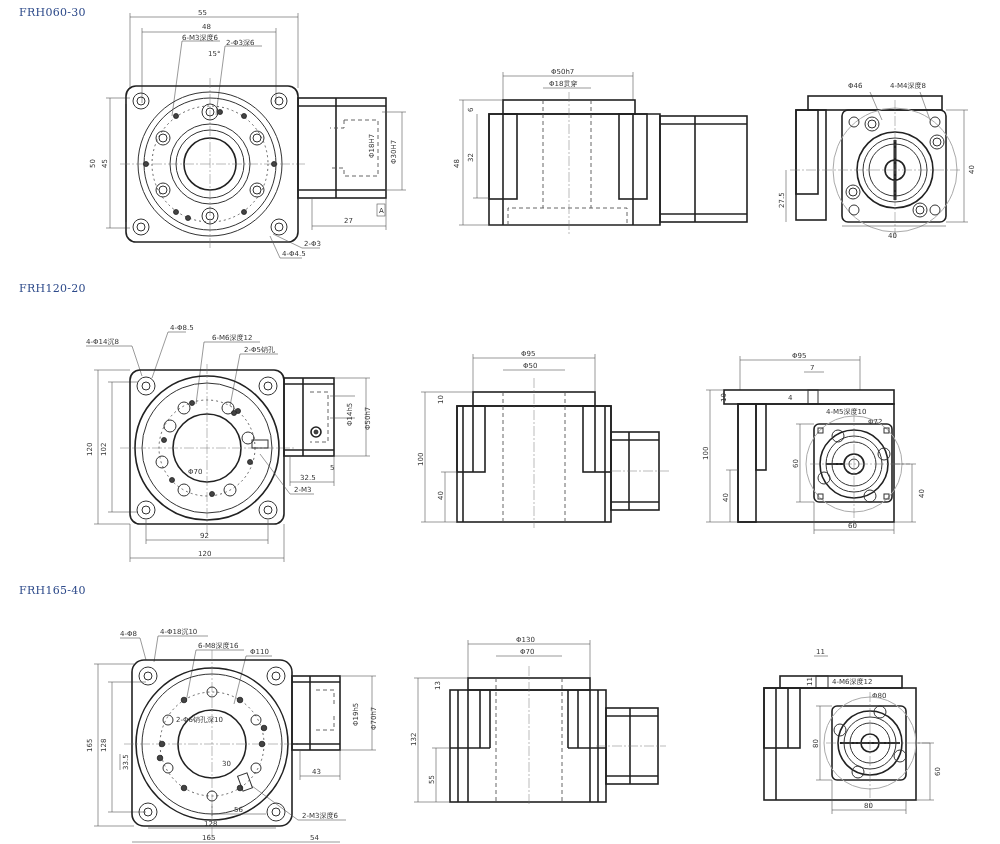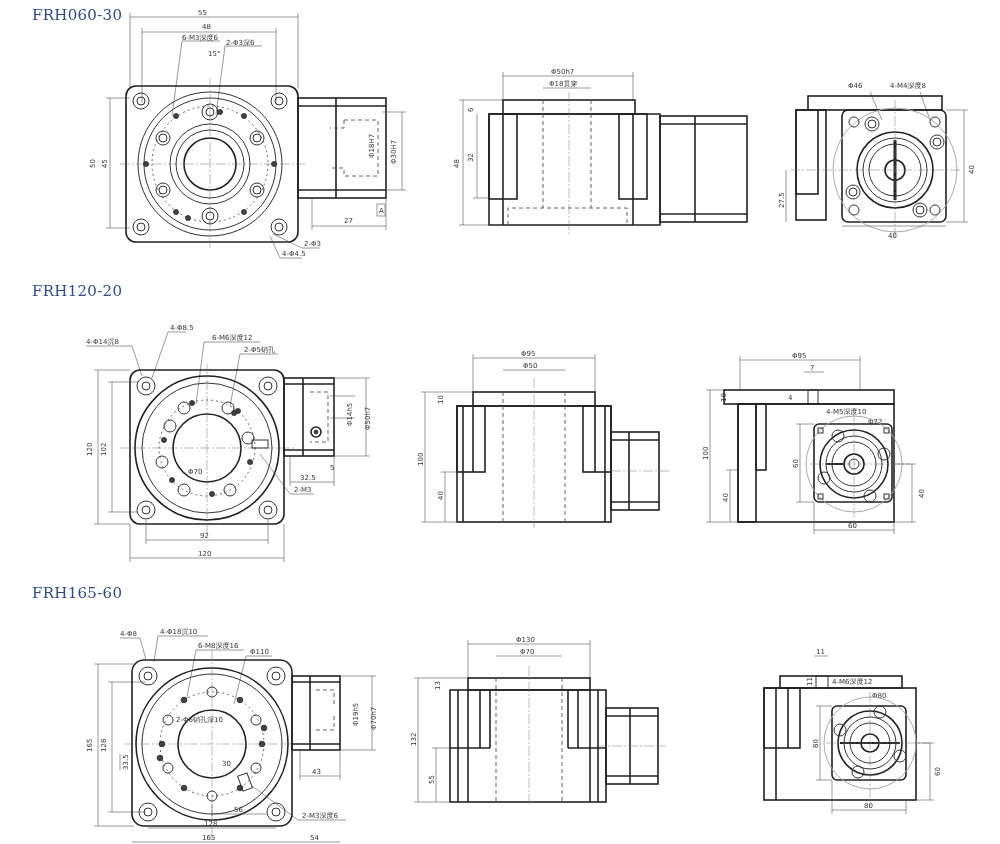--- a/index.html
+++ b/index.html
@@ -1,19 +1,19 @@
 <!DOCTYPE html>
 <html><head>
 <meta charset="utf-8">
 <style>
   html, body { margin: 0; padding: 0; background: #ffffff; }
   body { width: 1000px; height: 844px; position: relative; overflow: hidden;
          font-family: "DejaVu Sans", sans-serif; }
-  .model-title { position: absolute; left: 32px; font-family: "DejaVu Serif", serif;
-         font-size: 15px; color: #2d4a8a; letter-spacing: 0.3px; }
+  .model-title { position: absolute; left: 19px; font-family: "DejaVu Serif", serif;
+         font-size: 11px; color: #2d4a8a; letter-spacing: 0.3px; }
   svg.view { position: absolute; overflow: visible; }
   svg text { font-family: "DejaVu Sans", sans-serif; font-size: 7px; fill: #333; }
   .o { stroke: #222; stroke-width: 1.6; fill: none; }
   .t { stroke: #333; stroke-width: 1; fill: none; }
   .d { stroke: #555; stroke-width: 0.6; fill: none; }
   .h { stroke: #555; stroke-width: 0.9; fill: none; stroke-dasharray: 4 3; }
   .c { stroke: #777; stroke-width: 0.5; fill: none; stroke-dasharray: 10 2 2 2; }
   .hf { fill: #444; stroke: #222; stroke-width: 0.8; }
 </style>
 </head>
@@ -348,21 +348,21 @@
   <line class="d" x1="212" y1="114" x2="212" y2="172"></line>
     <line class="d" x1="194" y1="114" x2="216" y2="114"></line>
     <line class="d" x1="194" y1="172" x2="216" y2="172"></line>
   <text x="0" y="0" transform="translate(224,148) rotate(-90)">40</text>
   <line class="d" x1="114" y1="180" x2="194" y2="180"></line>
     <line class="d" x1="114" y1="152" x2="114" y2="184"></line>
     <line class="d" x1="194" y1="172" x2="194" y2="184"></line>
   <text x="148" y="178">60</text>
 </svg>
 
-<div class="model-title" style="top:584px">FRH165-60</div>
+<div class="model-title" style="top:584px">FRH165-40</div>
 
 <svg class="view" style="left:84px;top:620px" width="300" height="224">
   <text x="36" y="16">4-Φ8</text>
   <line class="d" x1="36" y1="18" x2="56" y2="18"></line>
     <line class="d" x1="56" y1="18" x2="62" y2="40"></line>
   <text x="76" y="14">4-Φ18沉10</text>
   <line class="d" x1="74" y1="16" x2="124" y2="16"></line>
     <line class="d" x1="74" y1="16" x2="70" y2="42"></line>
   <text x="114" y="28">6-M8深度16</text>
   <line class="d" x1="112" y1="30" x2="160" y2="30"></line>

